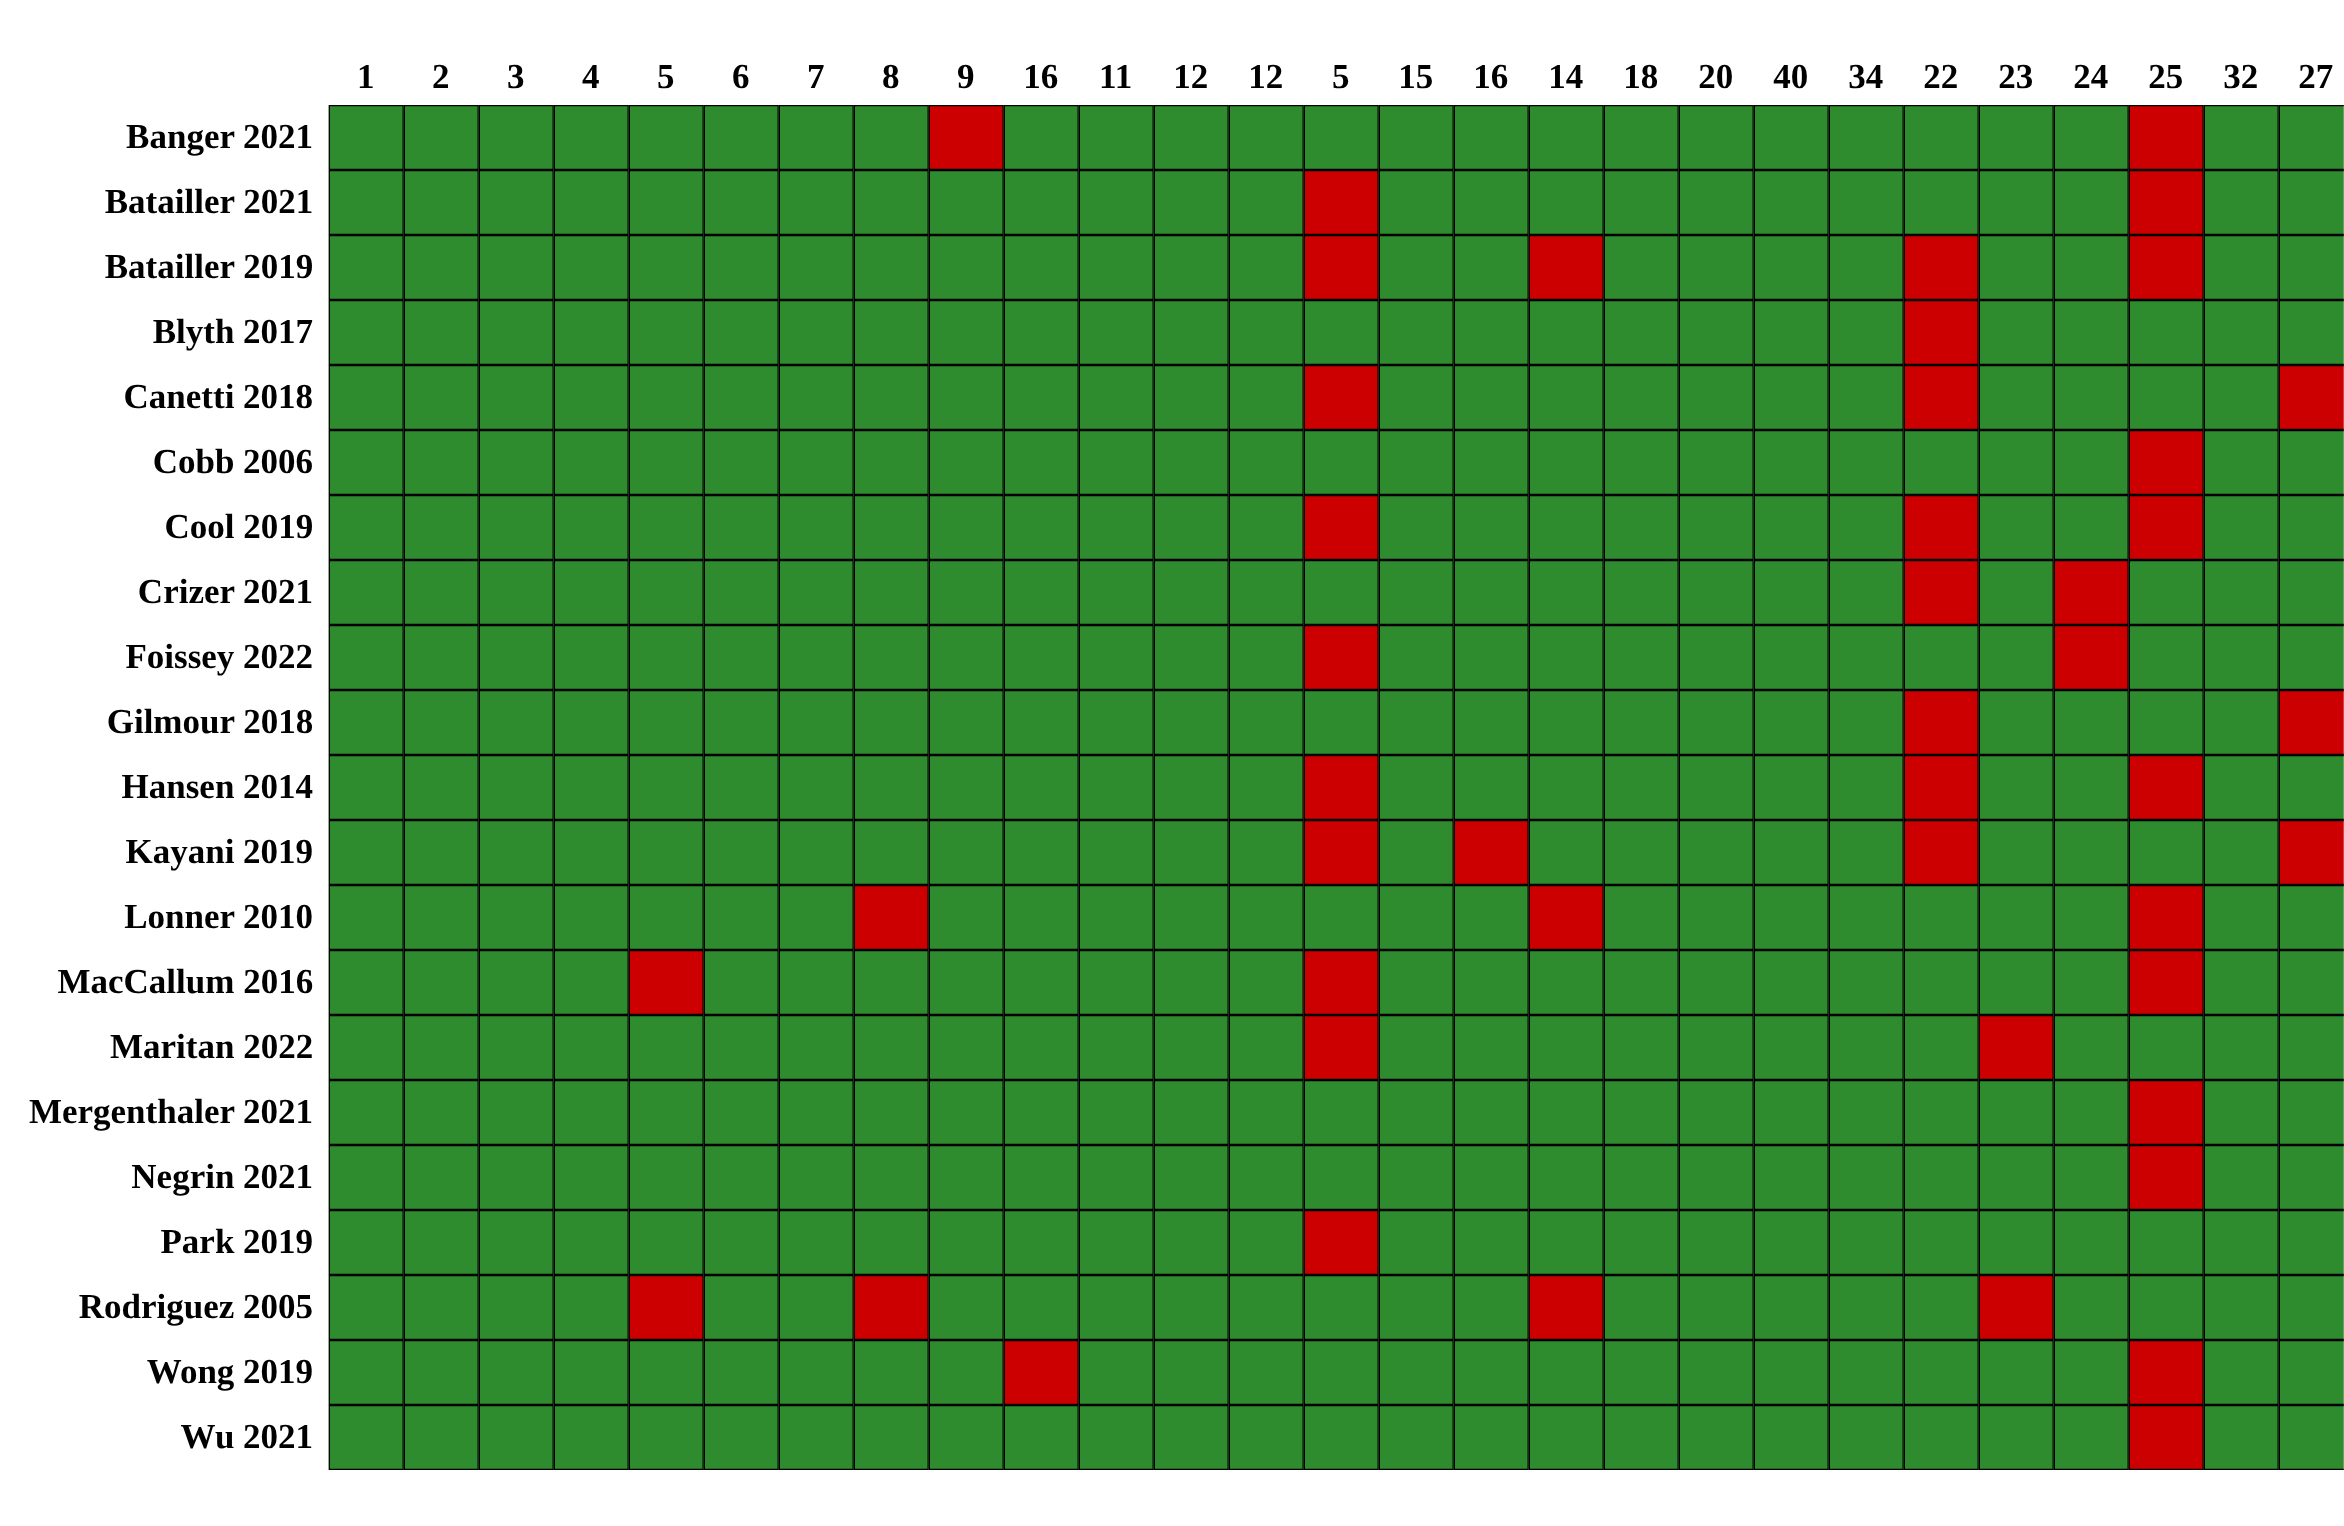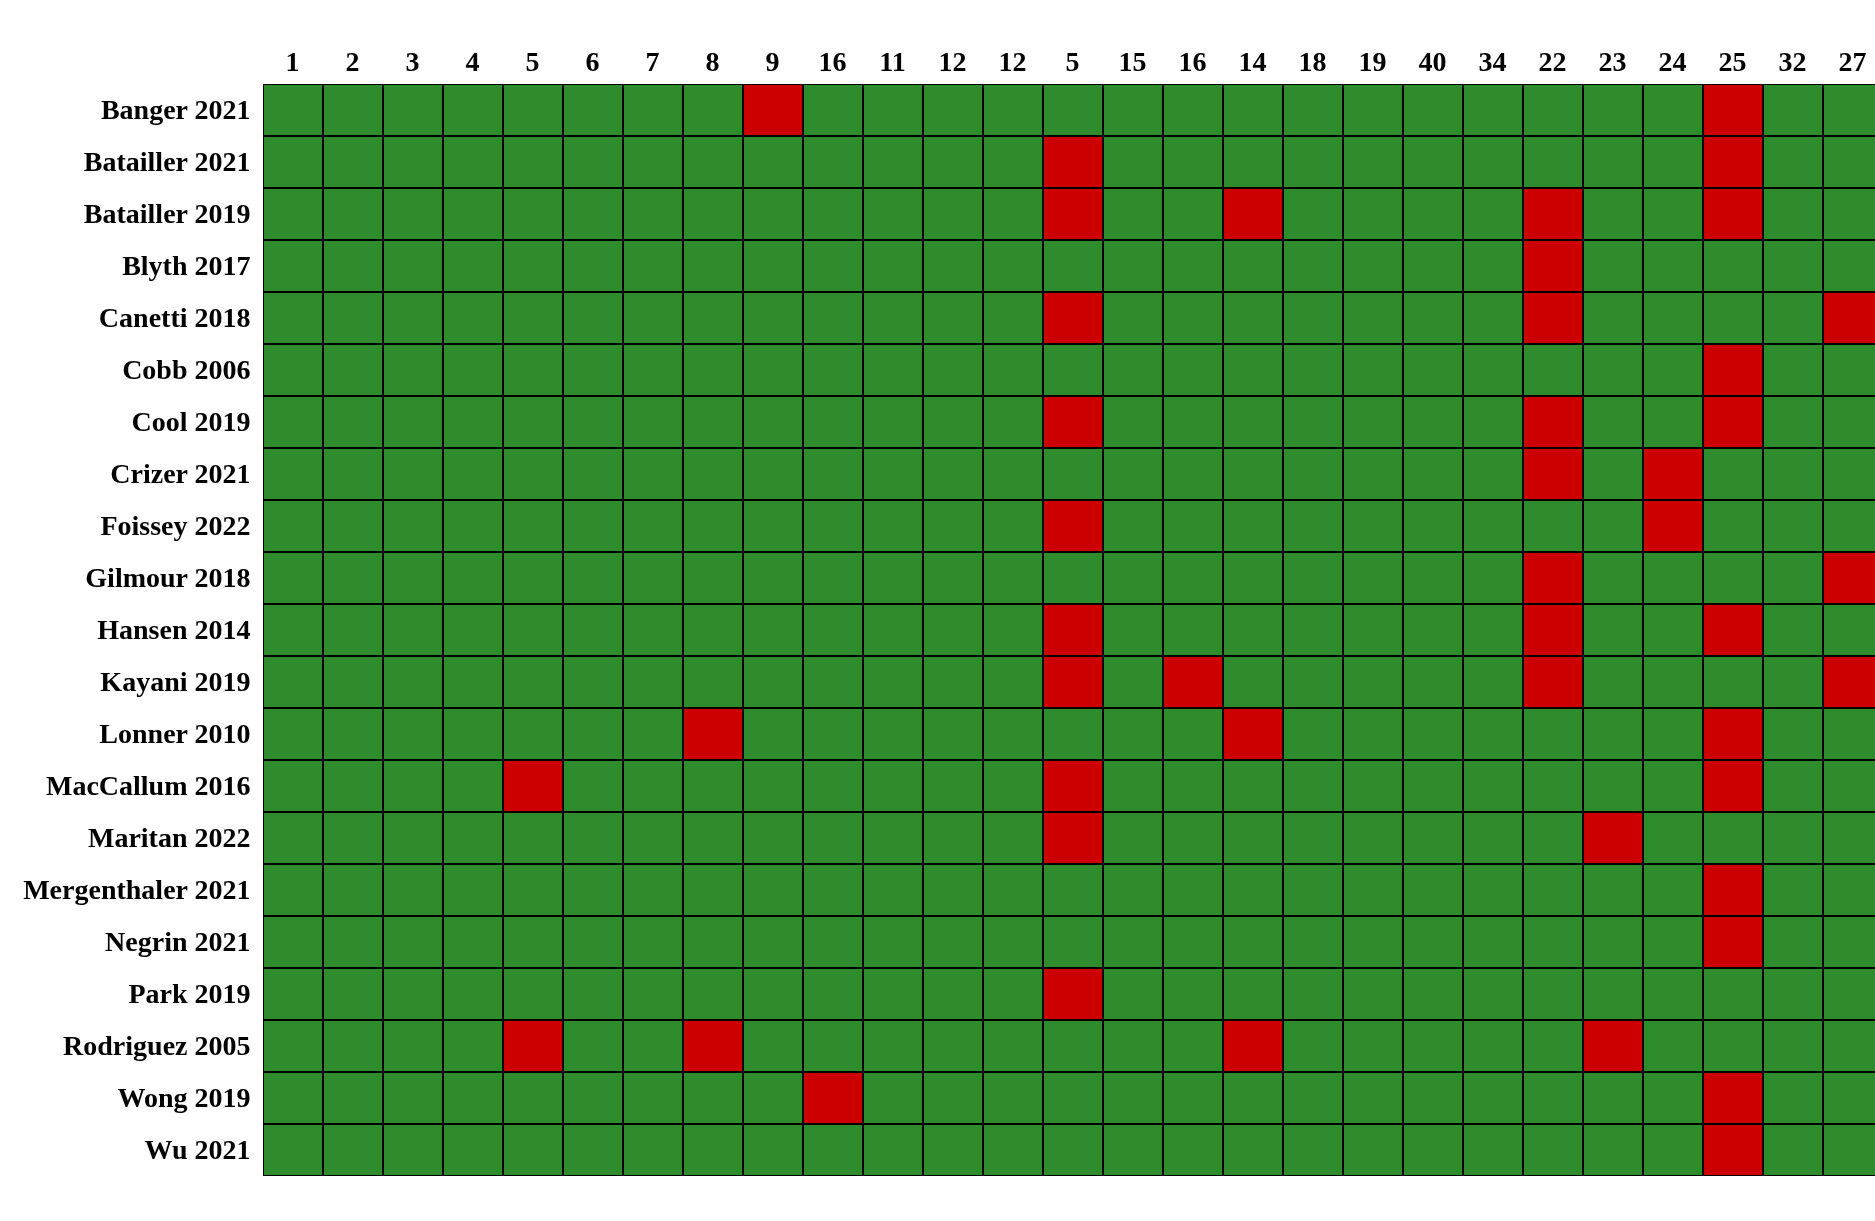--- a/index.html
+++ b/index.html
@@ -73,21 +73,21 @@
       <div class="col-header">9</div>
       <div class="col-header">16</div>
       <div class="col-header">11</div>
       <div class="col-header">12</div>
       <div class="col-header">12</div>
       <div class="col-header">5</div>
       <div class="col-header">15</div>
       <div class="col-header">16</div>
       <div class="col-header">14</div>
       <div class="col-header">18</div>
-      <div class="col-header">19</div>
+      <div class="col-header">20</div>
       <div class="col-header">40</div>
       <div class="col-header">34</div>
       <div class="col-header">22</div>
       <div class="col-header">23</div>
       <div class="col-header">24</div>
       <div class="col-header">25</div>
       <div class="col-header">32</div>
       <div class="col-header">27</div>
     </div>
   <div class="data-rows">

